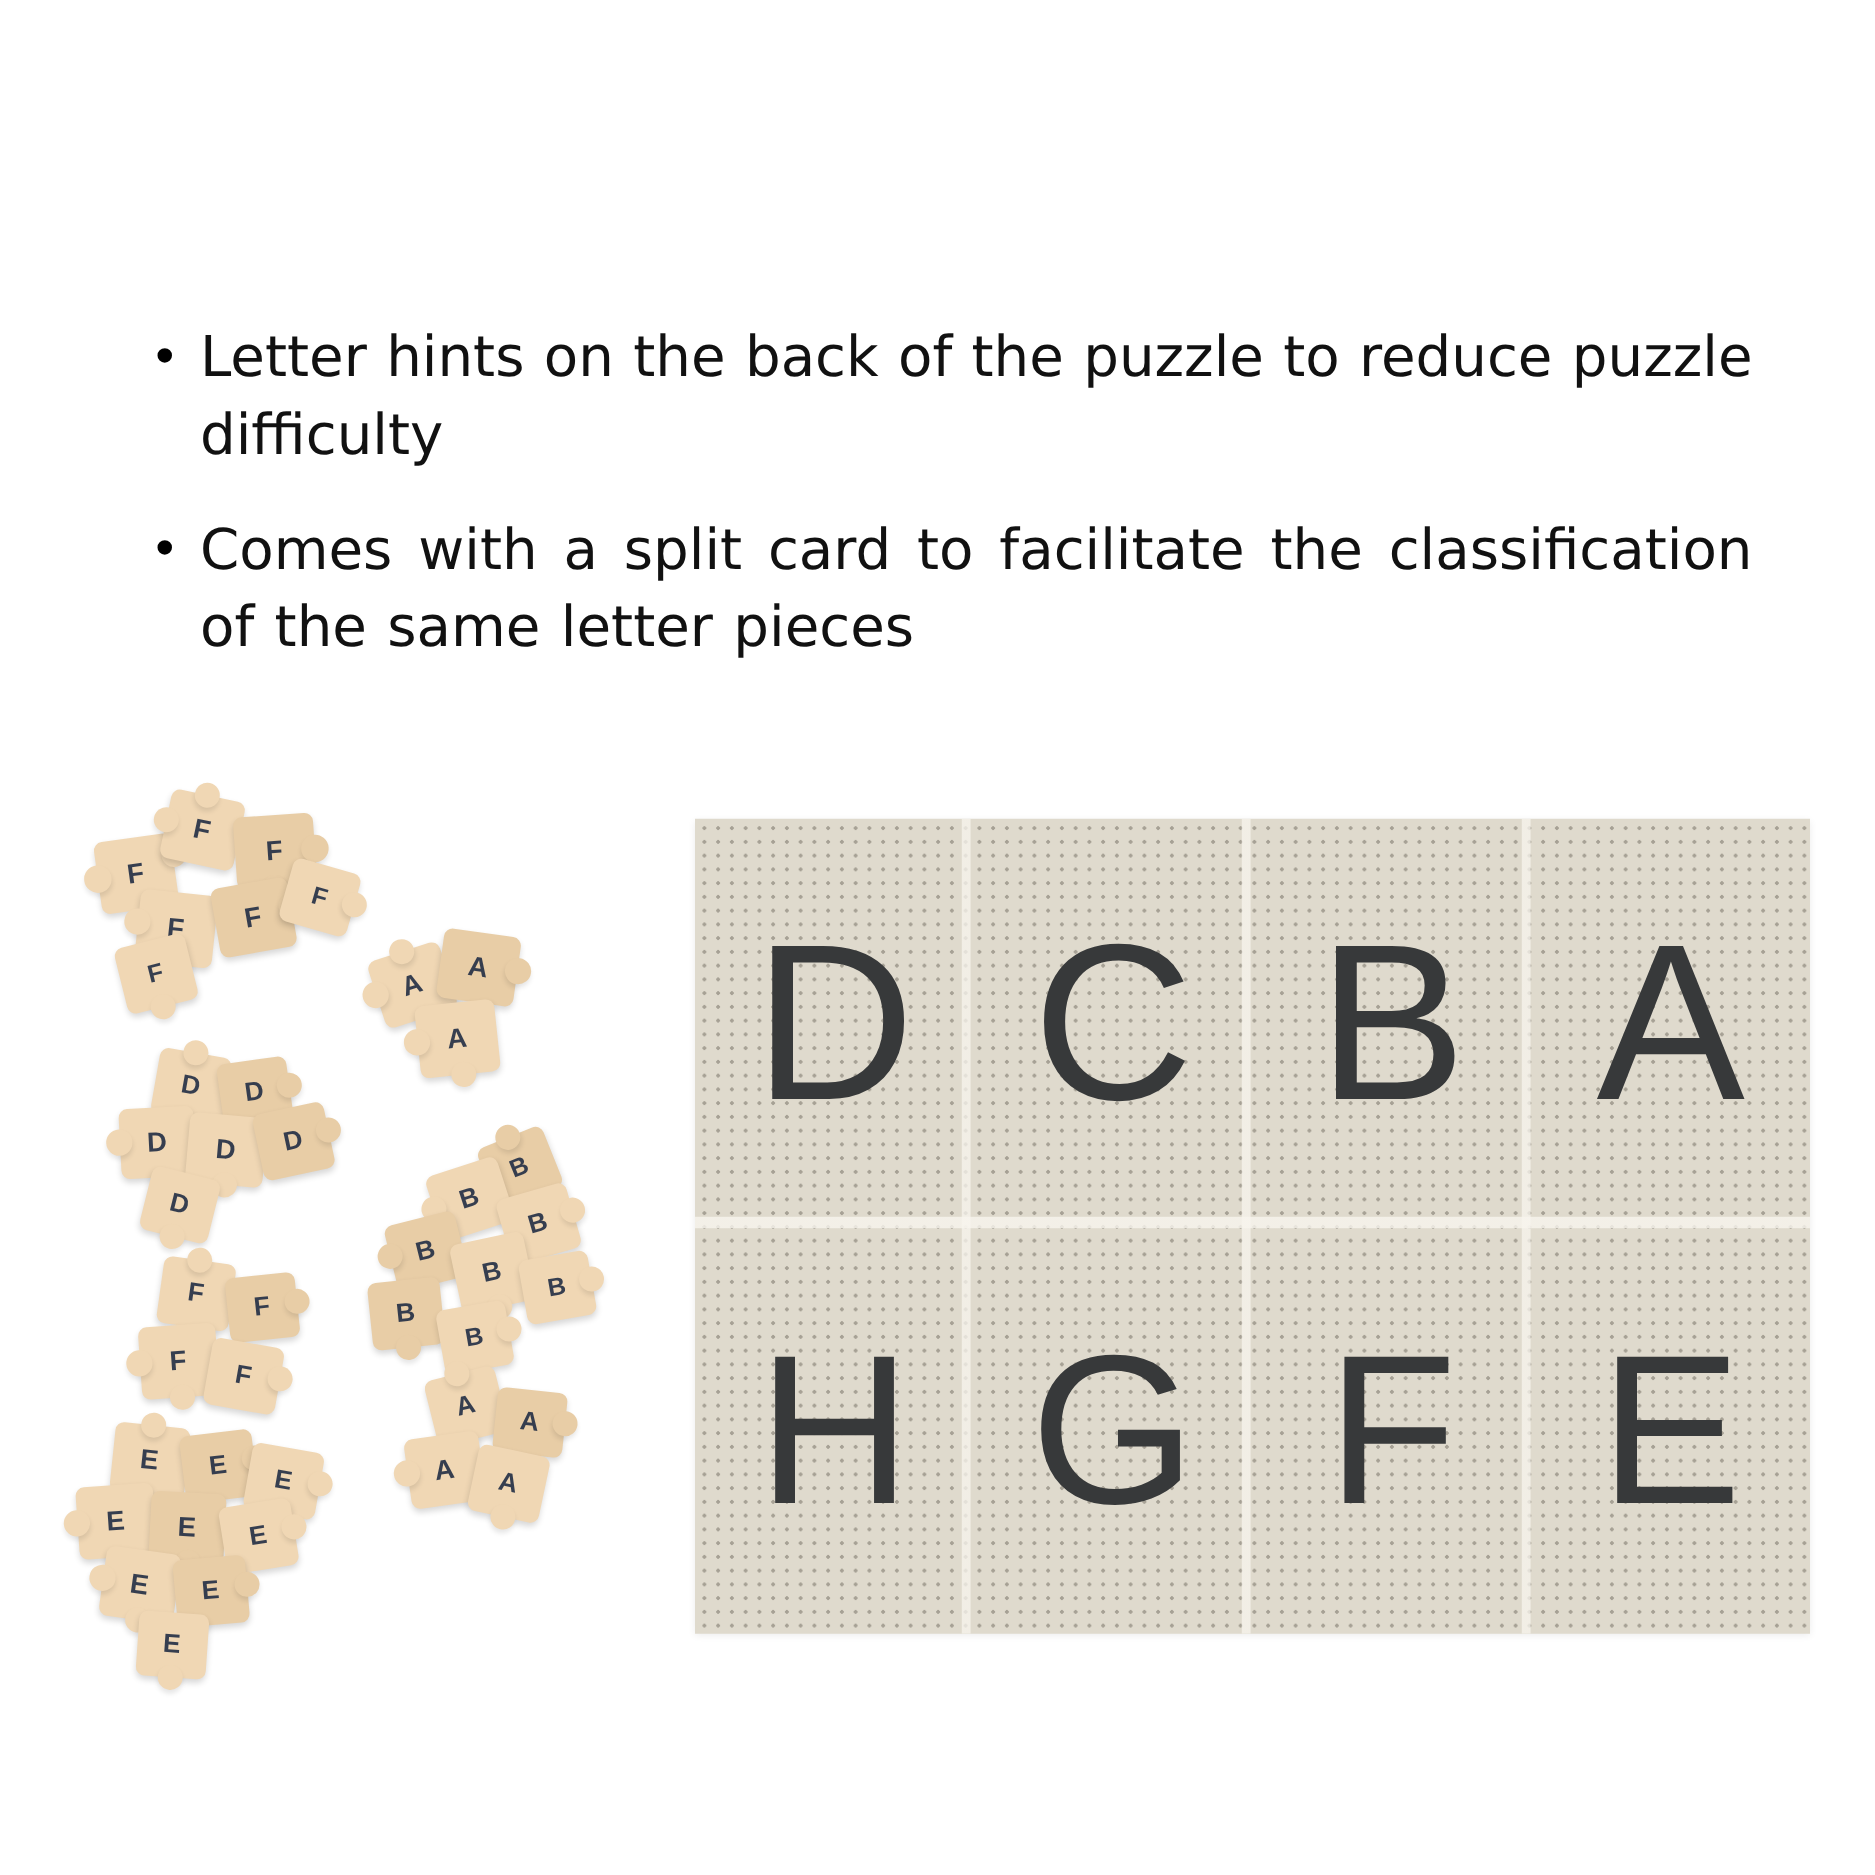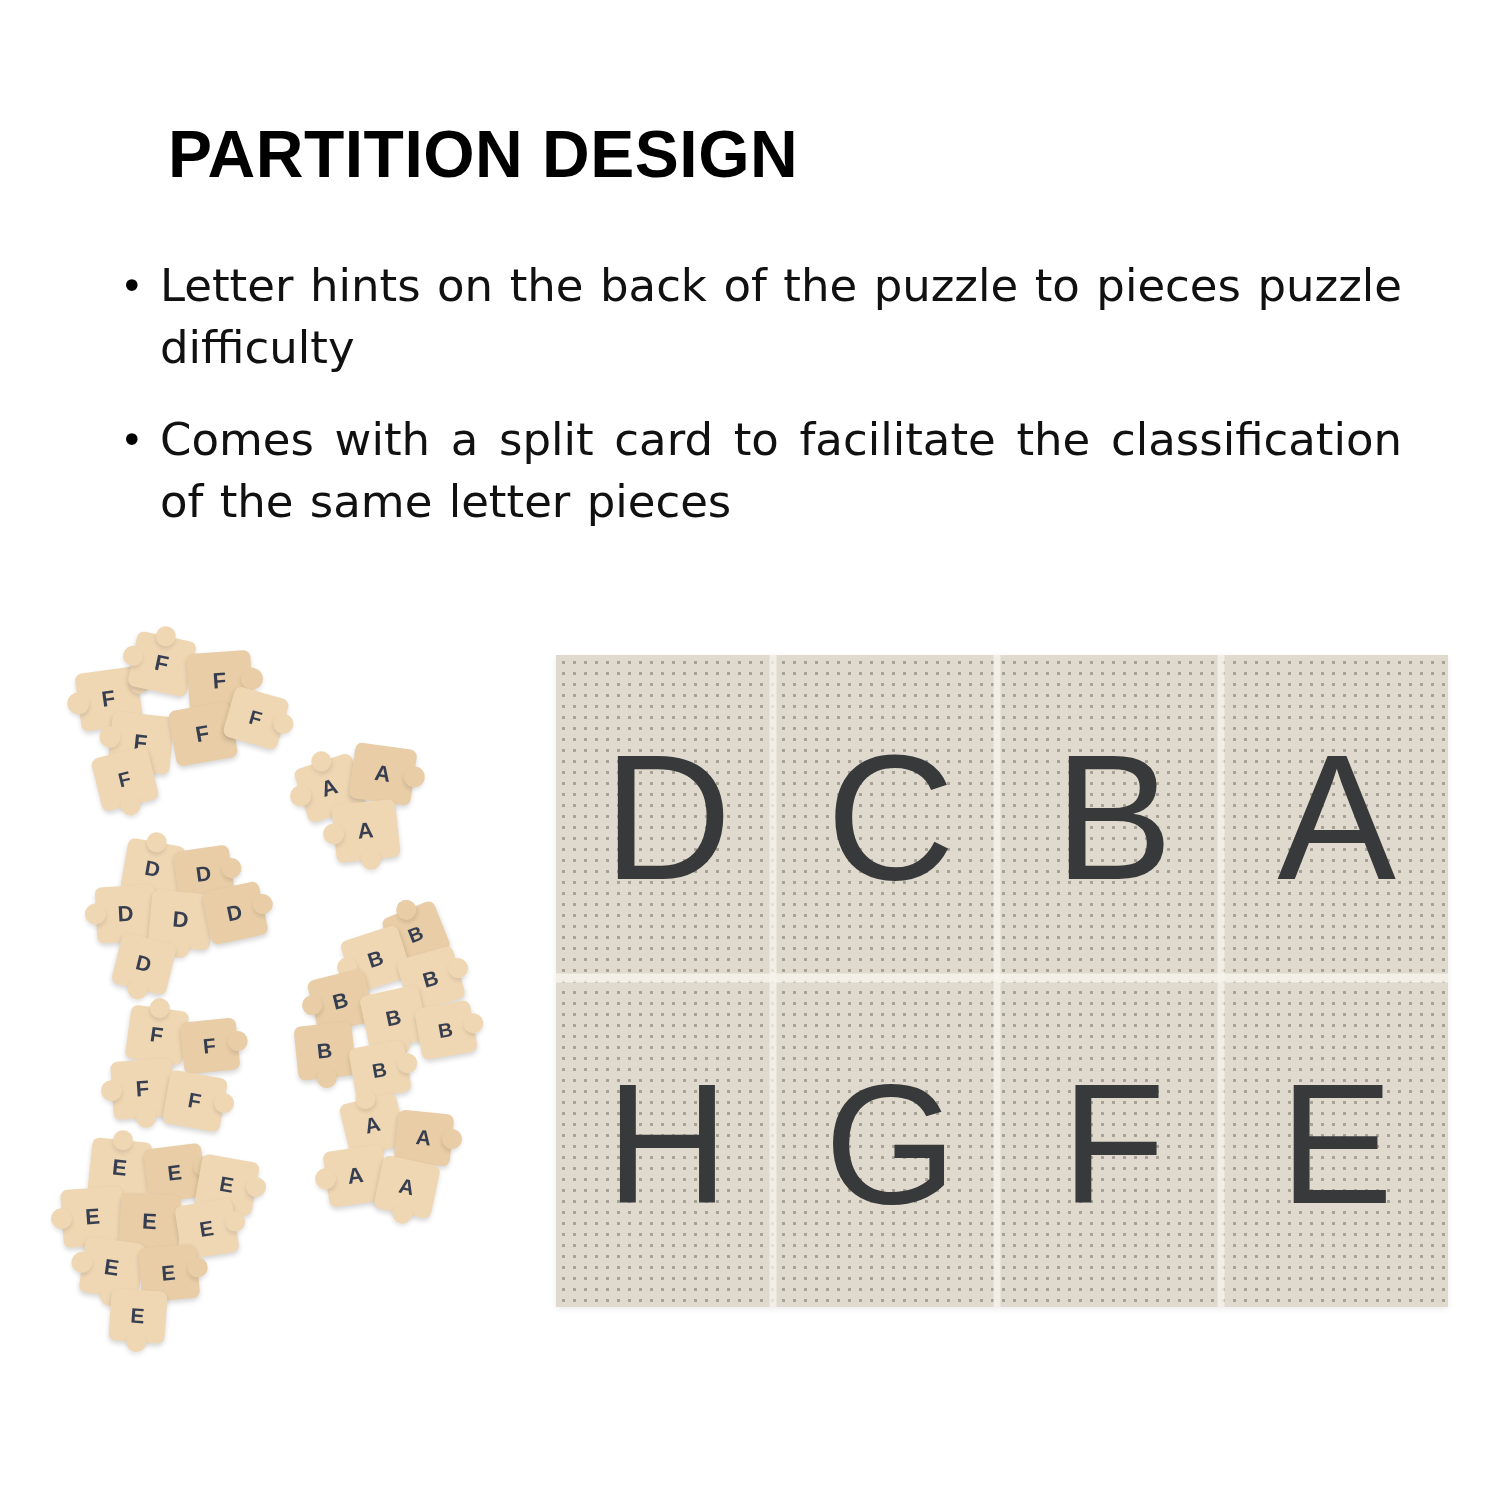--- a/index.html
+++ b/index.html
@@ -179,27 +179,26 @@
     width: 1500px;
     height: 70px;
     background: #ffffff;
   }
 </style>
 </head>
 <body>
 
 <div class="page">
 
-  <div class="title">PARTITION DESIGN</div>
 
   <div class="bullets">
 
     <div class="bullet-row">
       <div class="bullet-dot">•</div>
-      <div class="bullet-text b1">Letter hints on the back of the puzzle to pieces puzzle difficulty</div>
+      <div class="bullet-text b1">Letter hints on the back of the puzzle to reduce puzzle difficulty</div>
     </div>
 
     <div class="bullet-row">
       <div class="bullet-dot">•</div>
       <div class="bullet-text b2">Comes with a split card to facilitate the classification of the same letter pieces</div>
     </div>
 
   </div>
 
   <div class="photo">

